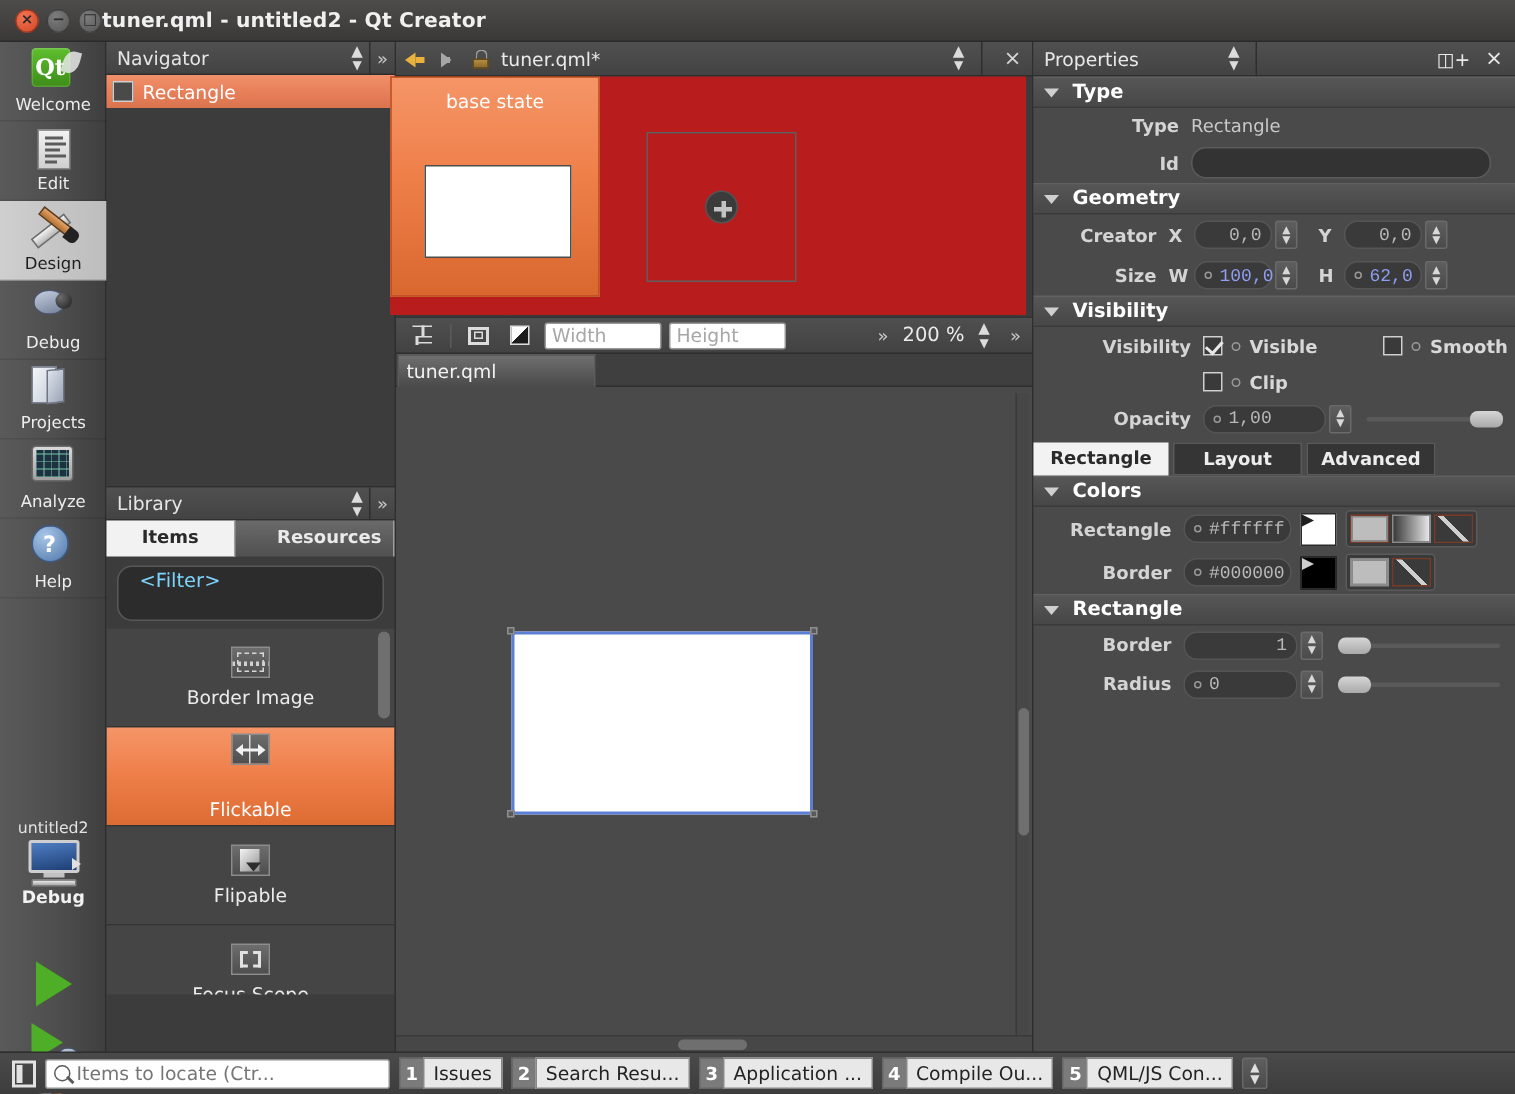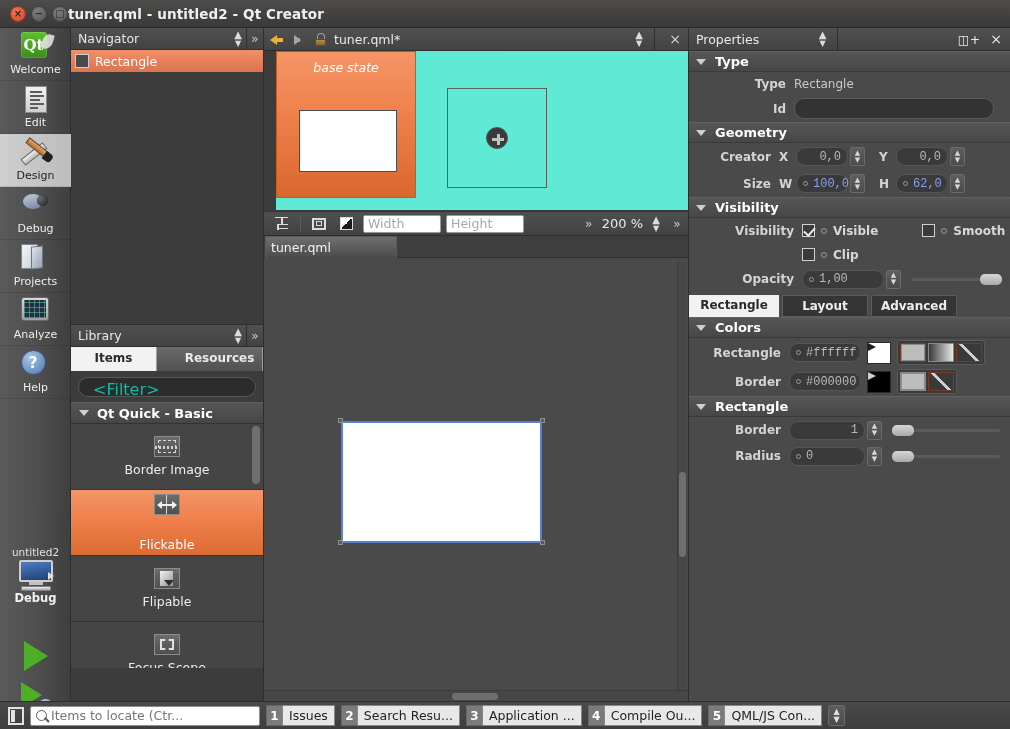--- a/index.html
+++ b/index.html
@@ -169,22 +169,22 @@
   .lock-ic { width:13px;height:13px;position:relative;opacity:.75; }
   .lock-ic .sh { position:absolute;left:1px;bottom:0;width:11px;height:7px;
       background:linear-gradient(180deg,#d9a23e,#a5761e); border:1px solid #6d4c0f; }
   .lock-ic .bow { position:absolute;left:3px;top:0;width:8px;height:7px;
       border:1.5px solid #bdbdbd; border-bottom:none; border-radius:4px 4px 0 0; }
   .doc-name { color:#e9e9e9; }
   .doc-spacer { flex:1; }
   .doc-close { width:26px; text-align:center; color:#d6d6d6; font-size:14px; }
   .doc-sep { width:1px;height:23px;background:#2e2e2e; }
 
-  .state-canvas { position:absolute; left:276px; top:51px; width:424px; height:159px;
-                  background:#5eead4;font-style:italic; }
+  .state-canvas { position:absolute; left:260px; top:51px; width:424px; height:159px;
+                  background:#b91c1c; }
   .state-tile {
     position:absolute; left:0px; top:0px; width:140px; height:147px;
     background: linear-gradient(180deg,#f59567 0%, #ef7f49 45%, #d9682f 100%);
     border:1px solid #c25d28;
   }
   .state-tile .st-label { text-align:center; color:#ffffff; font-size:12.5px; margin-top:8px; }
   .state-thumb { position:absolute; left:22px; top:58px; width:98px; height:62px;
                  background:#ffffff; border:1px solid #4d4d4d; }
   .state-add {
     position:absolute; left:171px; top:37px; width:100px; height:100px;
@@ -261,22 +261,22 @@
     background:#3c3c3c; border-right:1px solid #2e2e2e; border-top:1px solid #2e2e2e;
   }
   .lib-tabs { display:flex; height:24px; background:#3c3c3c; }
   .lib-tab {
     flex:1; text-align:center; line-height:23px; font-size:12px; font-weight:bold;
     color:#2a2a2a; background:#f2f2f2; border-right:1px solid #9f9f9f;
   }
   .lib-tab.inactive { background: linear-gradient(180deg,#6a6a6a,#505050); color:#eaeaea;padding-left:20px; }
   .filter-wrap { padding:6px 7px 5px 7px; }
   .filter-box {
-    height:20px; background:#2c2c2c; border:1px solid #585858; border-radius:10px;
-    color:#14b8a6; font-size:16px; padding:2px 0 0 14px;
+    height:37px; background:#2c2c2c; border:1px solid #585858; border-radius:10px;
+    color:#7dd3fc; font-size:13px; padding:2px 0 0 14px;
   }
   .lib-group {
     height:22px; background:linear-gradient(180deg,#555555,#464646);
     display:flex; align-items:center; gap:8px; padding-left:8px;
     border-top:1px solid #5d5d5d; border-bottom:1px solid #333;
     font-size:13px; font-weight:bold; color:#ffffff;
   }
   .tri-down { width:0;height:0;border-left:5px solid transparent;
               border-right:5px solid transparent;border-top:6px solid #cfcfcf; }
   .lib-items { position:relative; height:244px; overflow:hidden; }
@@ -612,24 +612,20 @@
 
     <div class="lib-tabs">
       <div class="lib-tab">Items</div>
       <div class="lib-tab inactive">Resources</div>
     </div>
 
     <div class="filter-wrap">
       <div class="filter-box">&lt;Filter&gt;</div>
     </div>
 
-    <div class="lib-group">
-      <div class="tri-down"></div>
-      <div>Qt Quick - Basic</div>
-    </div>
 
     <div class="lib-items">
       <div class="lib-item">
         <div class="li-icon li-borderimage"></div>
         <div>Border Image</div>
       </div>
       <div class="lib-item selected">
         <div class="li-icon li-flick">
             <i class="l"></i>
             <i class="r"></i>

